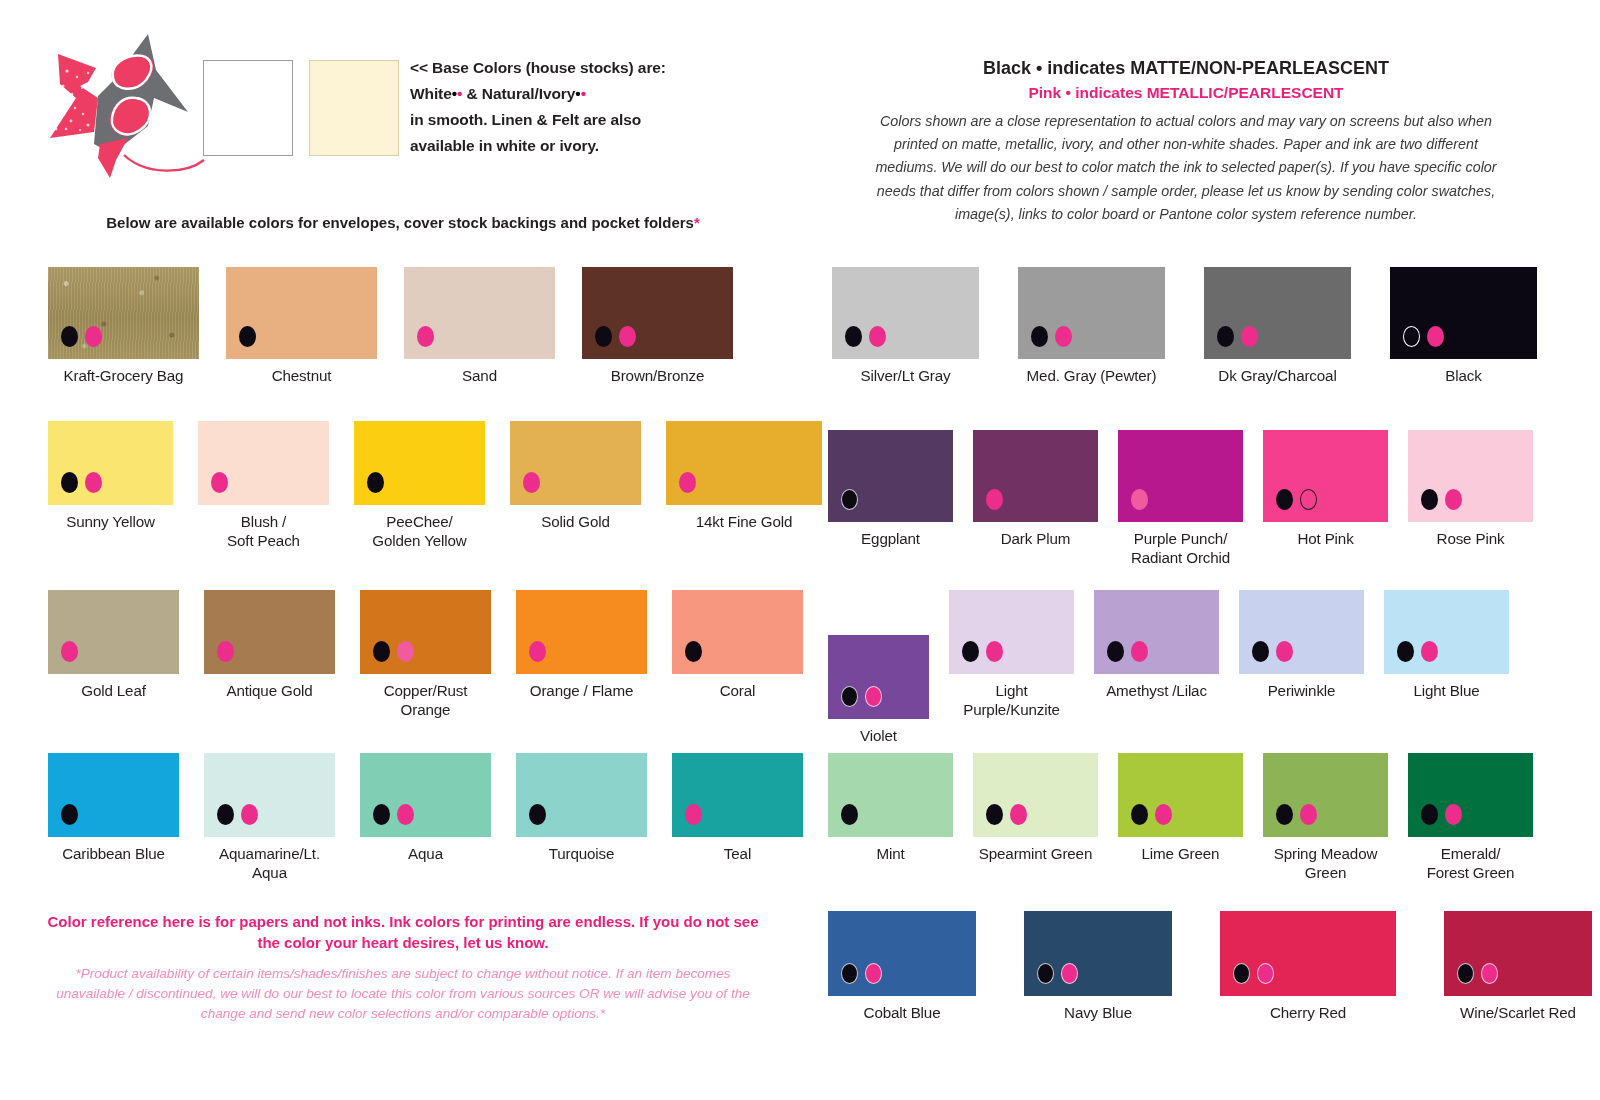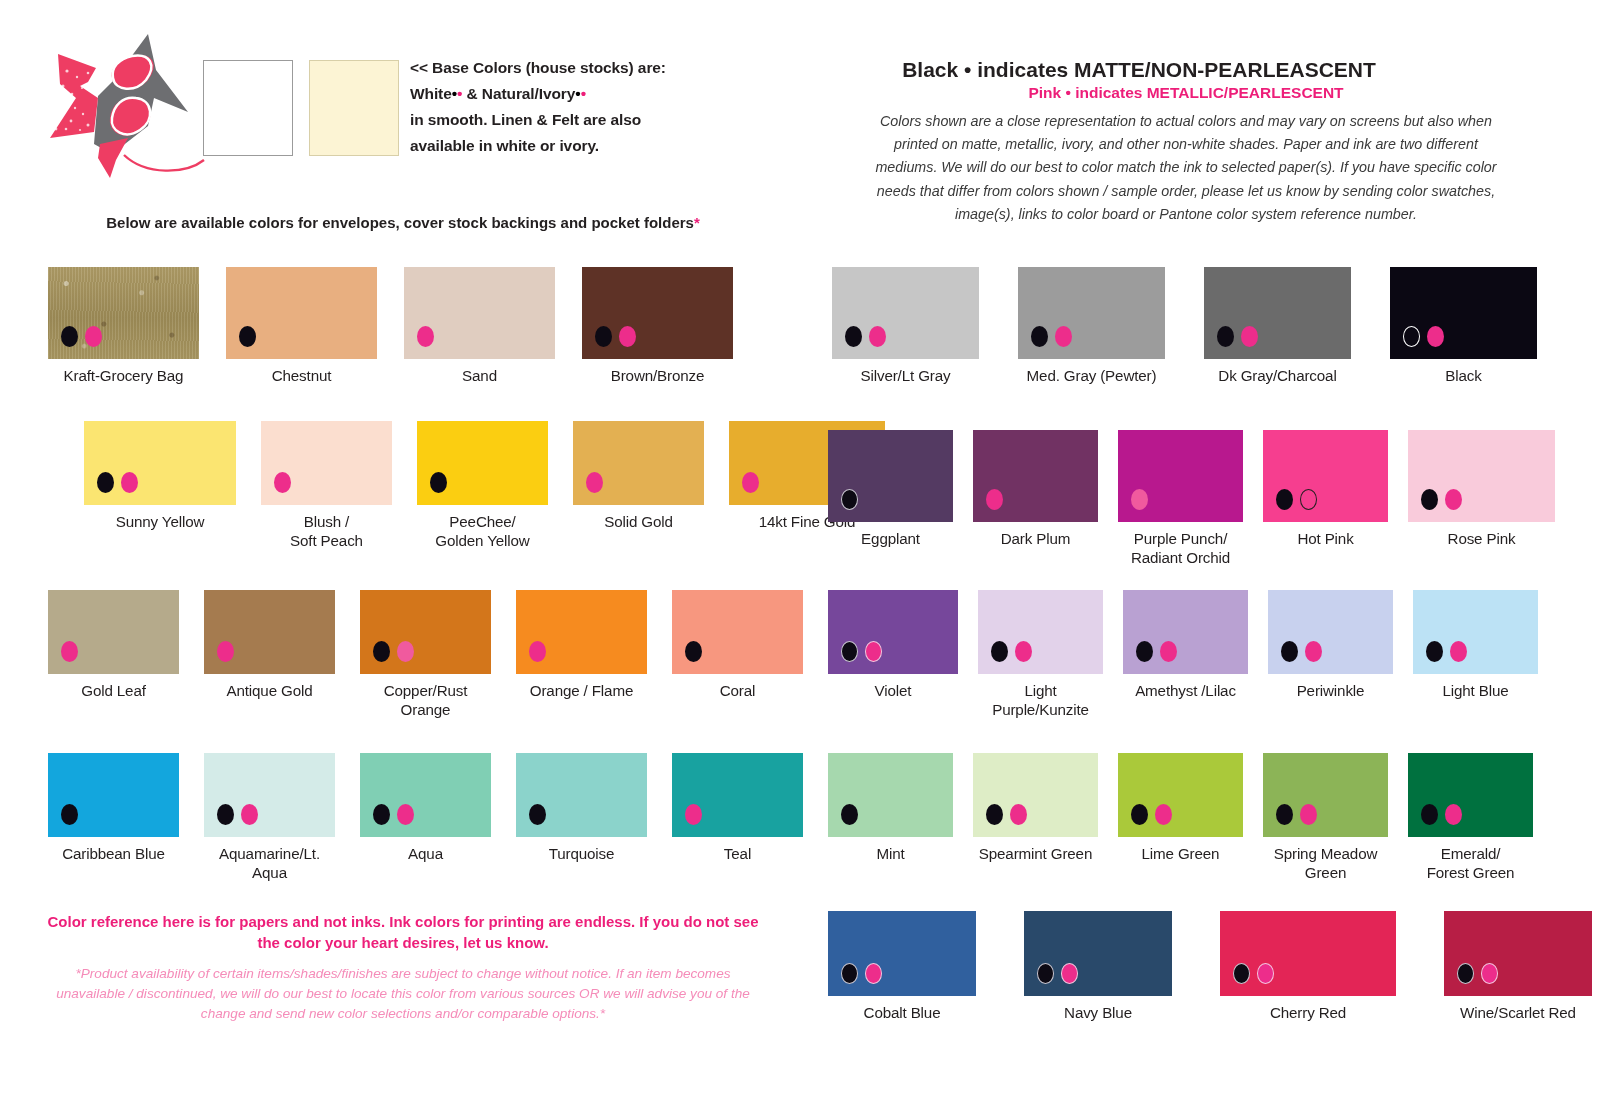--- a/index.html
+++ b/index.html
@@ -72,25 +72,25 @@
     width: 726px;
     text-align: center;
     font-size: 15px;
     font-weight: bold;
     color: #231f20;
   }
   .left-subhead .star { color: #EC1E79; }
 
   .rhead1 {
     position: absolute;
-    left: 783px;
+    left: 830px;
     top: 58px;
     width: 712px;
     text-align: center;
-    font-size: 21px;
+    font-size: 18px;
     font-weight: bold;
     color: #231f20;
   }
   .rhead2 {
     position: absolute;
     left: 830px;
     top: 84px;
     width: 712px;
     text-align: center;
     font-size: 15.5px;
@@ -281,21 +281,21 @@
           <div class="swatch" style="height: 92px; background: rgb(94, 50, 38);">
             <div class="dots">
               <span class="dot black"></span>
               <span class="dot pink"></span>
             </div>
           </div>
           <div class="label">Brown/Bronze</div>
         </div>
       </div>
       <div class="row" style="left: 48px; top: 421px; gap: 25px;">
-        <div class="cell" style="width: 152px; margin-left: 36px;">
+        <div class="cell" style="width: 125px;">
           <div class="swatch" style="height: 84px; background: rgb(251, 229, 113);">
             <div class="dots">
               <span class="dot black"></span>
               <span class="dot pink"></span>
             </div>
           </div>
           <div class="label">Sunny Yellow</div>
         </div>
         <div class="cell" style="width: 131px;">
           <div class="swatch" style="height: 84px; background: rgb(251, 222, 207);">
@@ -488,32 +488,32 @@
         </div>
         <div class="cell" style="width: 125px;">
           <div class="swatch" style="height: 92px; background: rgb(246, 62, 143);">
             <div class="dots">
               <span class="dot black"></span>
               <span class="dot pink-outline"></span>
             </div>
           </div>
           <div class="label">Hot Pink</div>
         </div>
-        <div class="cell" style="width: 147px;">
+        <div class="cell" style="width: 125px;">
           <div class="swatch" style="height: 92px; background: rgb(249, 203, 219);">
             <div class="dots">
               <span class="dot black"></span>
               <span class="dot pink"></span>
             </div>
           </div>
           <div class="label">Rose Pink</div>
         </div>
       </div>
       <div class="row" style="left: 828px; top: 590px; gap: 20px;">
-        <div class="cell" style="width: 130px;">
+        <div class="cell" style="width: 101px; margin-top: 45px;">
           <div class="swatch" style="height: 84px; background: rgb(118, 71, 155);">
             <div class="dots">
               <span class="dot black-ring"></span>
               <span class="dot pink-ring"></span>
             </div>
           </div>
           <div class="label">Violet</div>
         </div>
         <div class="cell" style="width: 125px;">
           <div class="swatch" style="height: 84px; background: rgb(226, 210, 234);">

